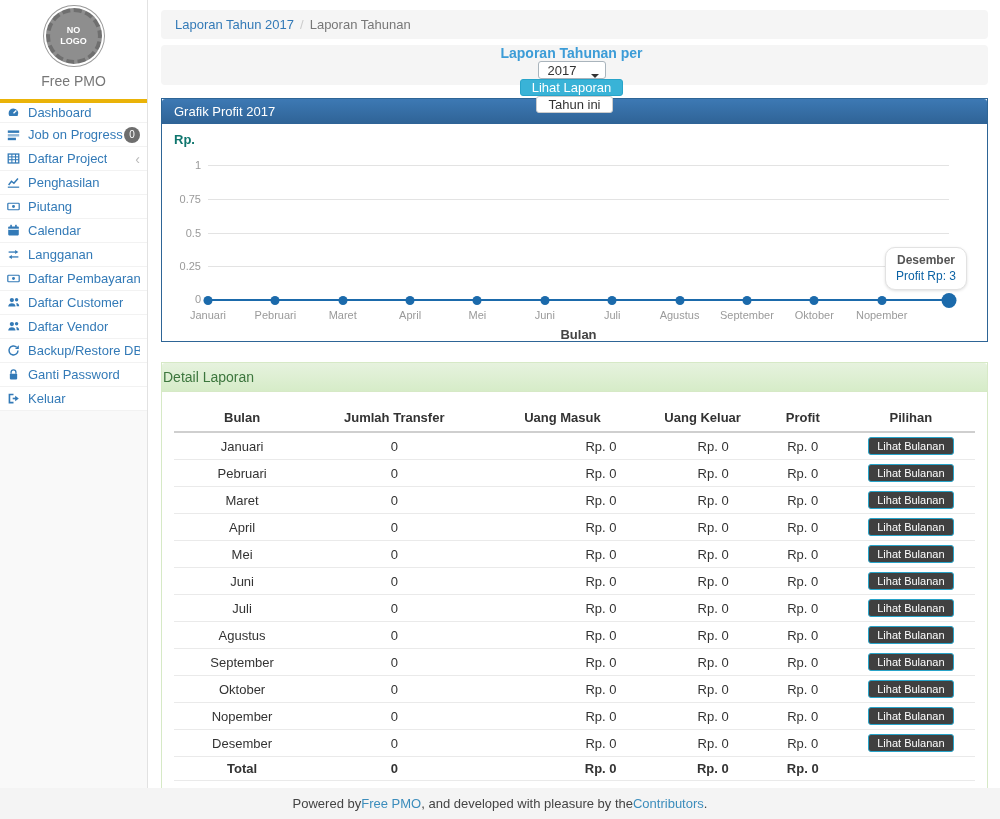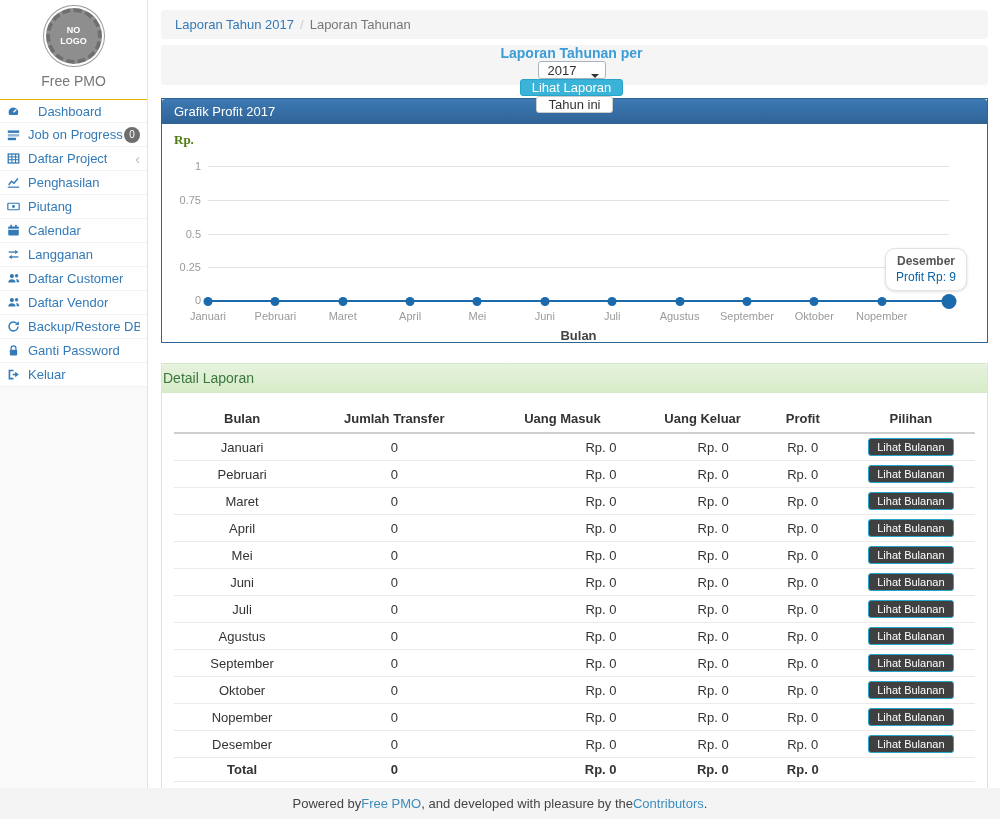--- a/index.html
+++ b/index.html
@@ -23,21 +23,21 @@
     display:flex; align-items:center; justify-content:center;
     color:#fff; font-size:9px; font-weight:bold; line-height:1.25; text-align:center;
     white-space:pre-line;
   }
   .brand-name { color:#777; font-size:14px; margin-top:9px; }
   .menu a {
     display:flex; align-items:center; height:24px; padding:0 7px;
     color:#337ab7; font-size:13px; background:#fff;
     border-bottom:1px solid #f2f2f2;
   }
-  .menu a:first-child { border-top:1px solid #eab308;gap:10px; }
+  .menu a:first-child { border-top:4px solid #eab308; }
   .menu .icon { width:17px; margin-right:4px; display:inline-flex; color:#337ab7; flex:none; }
   .menu .icon svg { width:13px; height:13px; }
   .menu .label { white-space:nowrap; overflow:hidden; }
   .badge0 {
     margin-left:auto; background:#6e6e6e; color:#fff; border-radius:50%;
     width:16px; height:16px; font-size:10px; line-height:16px; text-align:center; flex:none;
   }
   .chevron { margin-left:auto; color:#b9b9b9; font-size:14px; }
 
   
@@ -82,21 +82,21 @@
   .panel-success { border:1px solid #d6e9c6; }
   .panel-success .panel-heading {
     background:linear-gradient(to bottom,#e6f2de,#d6ecc8);
     color:#3c763d; font-size:14px; padding:6px 1px; border-radius:3px 3px 0 0;
     border-bottom:1px solid #d6e9c6;
   }
   .panel-body { background:#fff; border-radius:0 0 3px 3px; }
 
   
   .chart-body { padding:8px 12px 4px; }
-  .chart-ylabel { font-weight:bold; color:#4d7c0f; font-size:13px;font-family:Liberation Serif, serif; }
+  .chart-ylabel { font-weight:bold; color:#0f766e; font-size:13px; }
   .plot { position:relative; height:180px; margin:10px 26px 0 34px; }
   .grid { position:absolute; left:0; right:0; height:1px; background:#e3e3e3; }
   .ytick { position:absolute; left:-34px; width:27px; text-align:right; font-size:11px; color:#9a9a9a; }
   .zero-line { position:absolute; left:0; right:0; top:142px; height:2px; background:#1b6aab; }
   .dot {
     position:absolute; width:9px; height:9px; border-radius:50%; background:#1b6aab;
     top:139px; transform:translateX(-50%); cursor:pointer;
   }
   .dot.big { width:15px; height:15px; top:136px; }
   .xtick {
@@ -208,20 +208,29 @@
     <a href="#">
       <span class="icon">
           <svg viewBox="0 0 16 16">
             <line x1="2" y1="5" x2="10.5" y2="5" stroke="currentColor" stroke-width="1.6"></line>
             <polygon points="10,2.5 14,5 10,7.5" fill="currentColor"></polygon>
             <line x1="14" y1="11" x2="5.5" y2="11" stroke="currentColor" stroke-width="1.6"></line>
             <polygon points="6,8.5 2,11 6,13.5" fill="currentColor"></polygon>
           </svg>
         </span>
       <span class="label">Langganan</span>
+    </a>
+    <a href="#">
+      <span class="icon">
+          <svg viewBox="0 0 16 16">
+            <rect x="1" y="4" width="14" height="8" rx="1" fill="none" stroke="currentColor" stroke-width="1.5"></rect>
+            <circle cx="8" cy="8" r="1.8" fill="currentColor"></circle>
+          </svg>
+        </span>
+      <span class="label">Daftar Pembayaran</span>
     </a>
     <a href="#">
       <span class="icon">
           <svg viewBox="0 0 16 16" fill="currentColor">
             <circle cx="6" cy="5" r="2.6"></circle>
             <path d="M1.5 13c0-2.5 2-4 4.5-4s4.5 1.5 4.5 4z"></path>
             <circle cx="11.8" cy="4.6" r="2.1"></circle>
             <path d="M11.5 8.6c2 .1 3.5 1.5 3.5 3.9h-3z"></path>
           </svg>
         </span>
@@ -321,21 +330,21 @@
         <span class="xtick" style="left:36.3636%">Mei</span>
         <span class="xtick" style="left:45.4545%">Juni</span>
         <span class="xtick" style="left:54.5455%">Juli</span>
         <span class="xtick" style="left:63.6364%">Agustus</span>
         <span class="xtick" style="left:72.7273%">September</span>
         <span class="xtick" style="left:81.8182%">Oktober</span>
         <span class="xtick" style="left:90.9091%">Nopember</span>
         <div class="xaxis-title">Bulan</div>
         <div class="chart-tooltip">
           <div class="t1">Desember</div>
-          <div class="t2">Profit Rp: 9</div>
+          <div class="t2">Profit Rp: 3</div>
         </div>
       </div>
     </div>
   </div>
 
   <div class="panel panel-success">
     <div class="panel-heading">Detail Laporan</div>
     <div class="panel-body report-body">
       <table>
         <thead>

